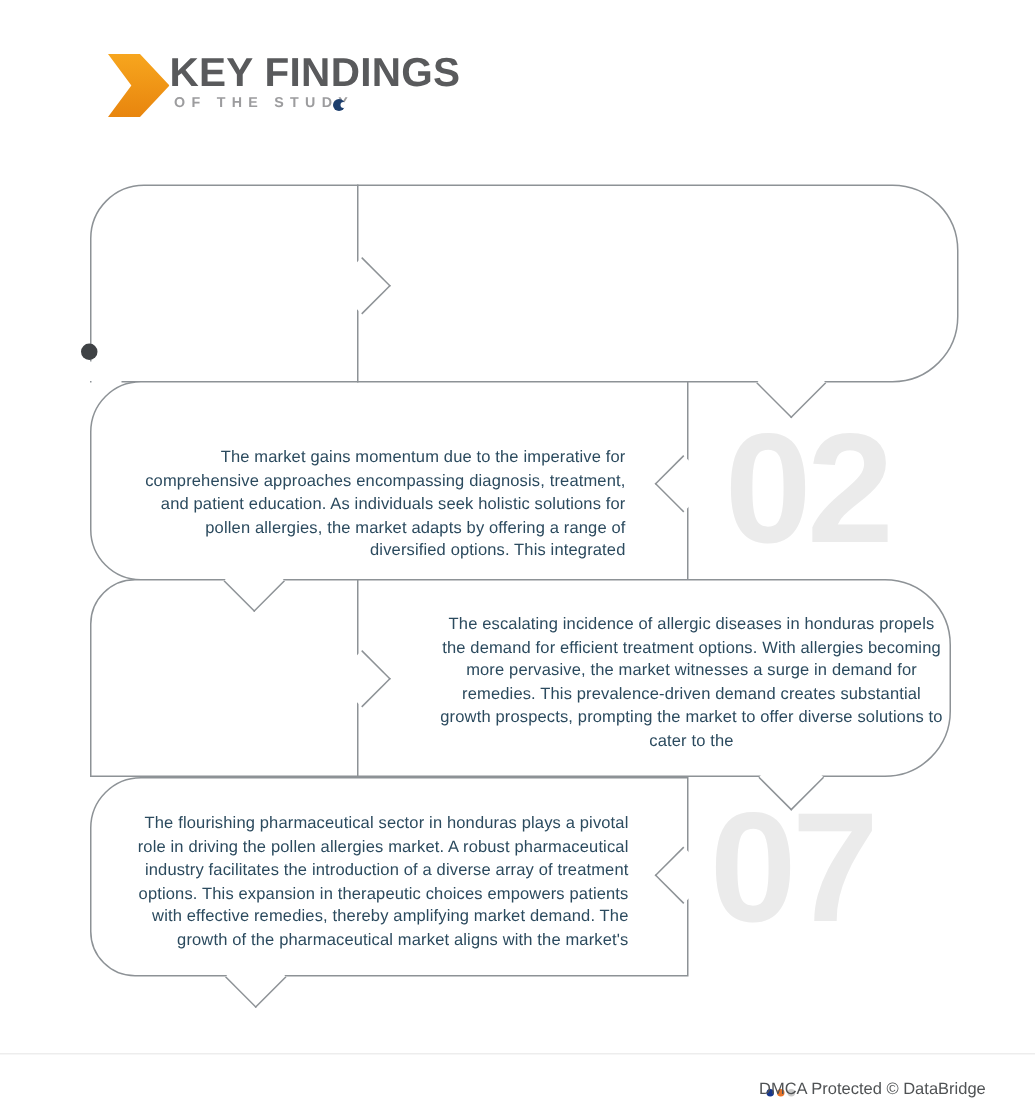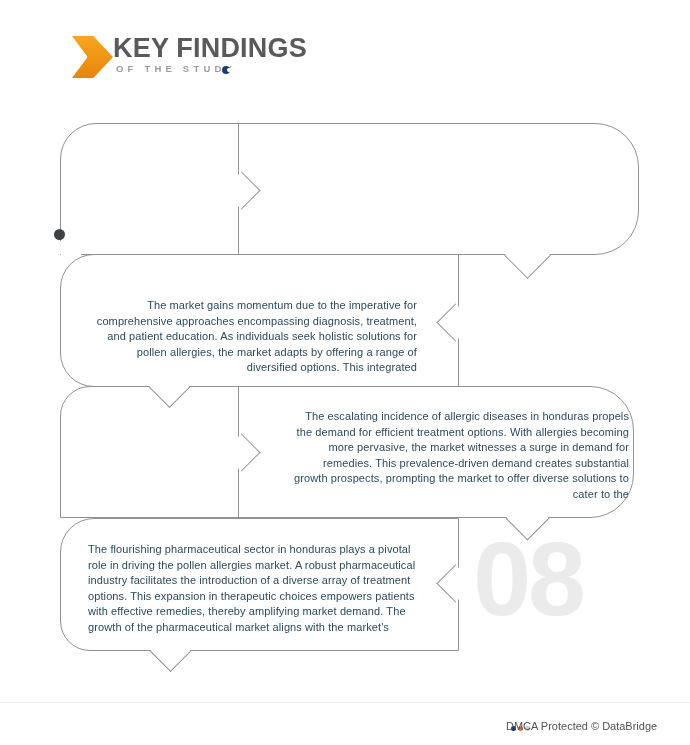--- a/index.html
+++ b/index.html
@@ -56,22 +56,22 @@
   .n2{left:458px;top:266px;width:160px;height:120px;}
   .n3{left:64px;top:395px;width:180px;height:120px;}
   .n4{left:458px;top:519px;width:140px;height:120px;}
   
   .btxt{
     position:absolute;font-size:11px;line-height:15.5px;color:#2b4a5e;
     letter-spacing:0.1px;z-index:5;
   }
   .x1{left:292px;top:156px;width:334px;text-align:left;}
   .x2{left:86px;top:298px;width:331px;text-align:right;}
-  .x3{left:293px;top:409px;width:336px;text-align:right;}
-  .x4{left:88px;top:542px;width:331px;text-align:left;}
+  .x3{left:293px;top:409px;width:336px;text-align:center;}
+  .x4{left:88px;top:542px;width:331px;text-align:right;}
   
   .conn-dot{position:absolute;left:54px;top:229px;width:11px;height:11px;border-radius:50%;background:#3f4245;z-index:6;}
   .patch{position:absolute;background:#fff;z-index:2;}
   .p-left{left:59px;top:241px;width:3px;height:13px;}
   .p-bottom{left:61px;top:253px;width:20px;height:3px;}
   
   .foot-line{position:absolute;left:0;top:702px;width:690px;height:1px;background:#ededed;}
   .fdot{position:absolute;top:726px;width:5px;height:5px;border-radius:50%;}
   .fd1{left:511px;background:#16368c;}
   .fd2{left:518px;background:#e8742a;}
@@ -82,22 +82,23 @@
 <body>
 
 <div class="canvas">
 
   <div class="logo-arrow"></div>
   <div class="hdr-title">KEY FINDINGS</div>
   <div class="hdr-sub">OF THE STUDY</div>
   <div class="crescent"></div>
 
   <div class="bignum n1">01</div>
+  <div class="bignum n2">02</div>
   <div class="bignum n3">03</div>
-  <div class="bignum n4">08</div>
+  <div class="bignum n4">07</div>
 
   <div class="bubble b1"></div>
   <div class="bubble b2"></div>
   <div class="bubble b3"></div>
   <div class="bubble b4"></div>
 
   <div class="divider d1"></div>
   <div class="divider d3"></div>
   <div class="chev right c1"></div>
   <div class="chev left  c2"></div>

